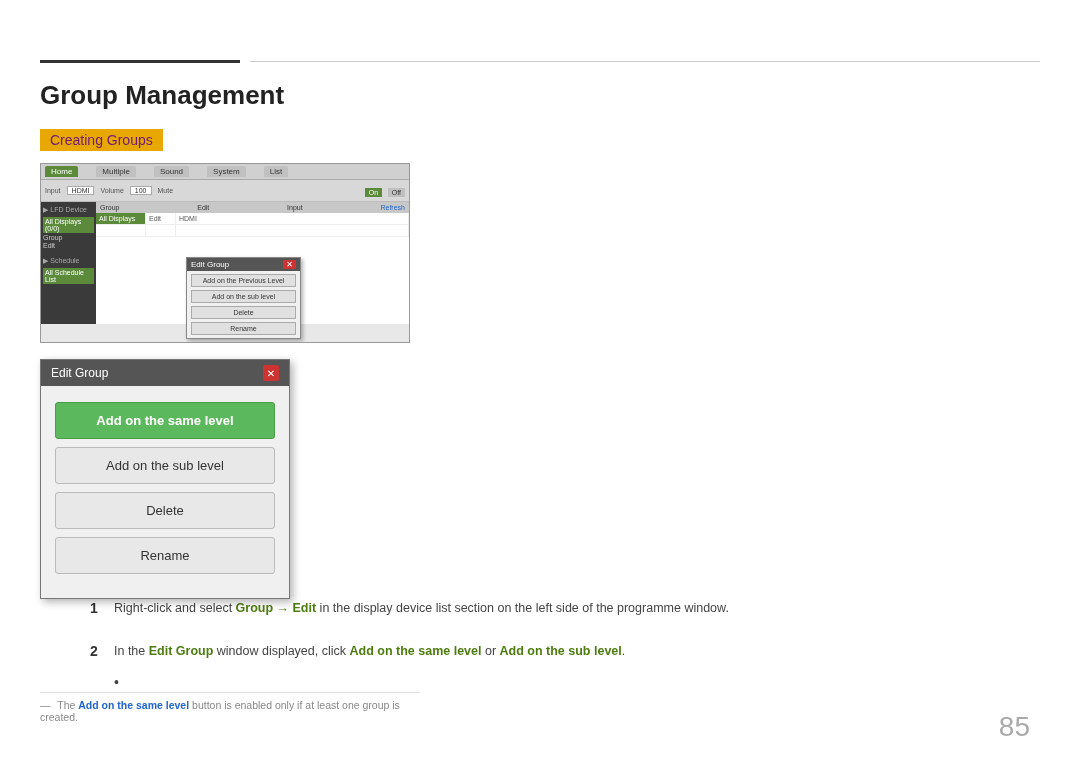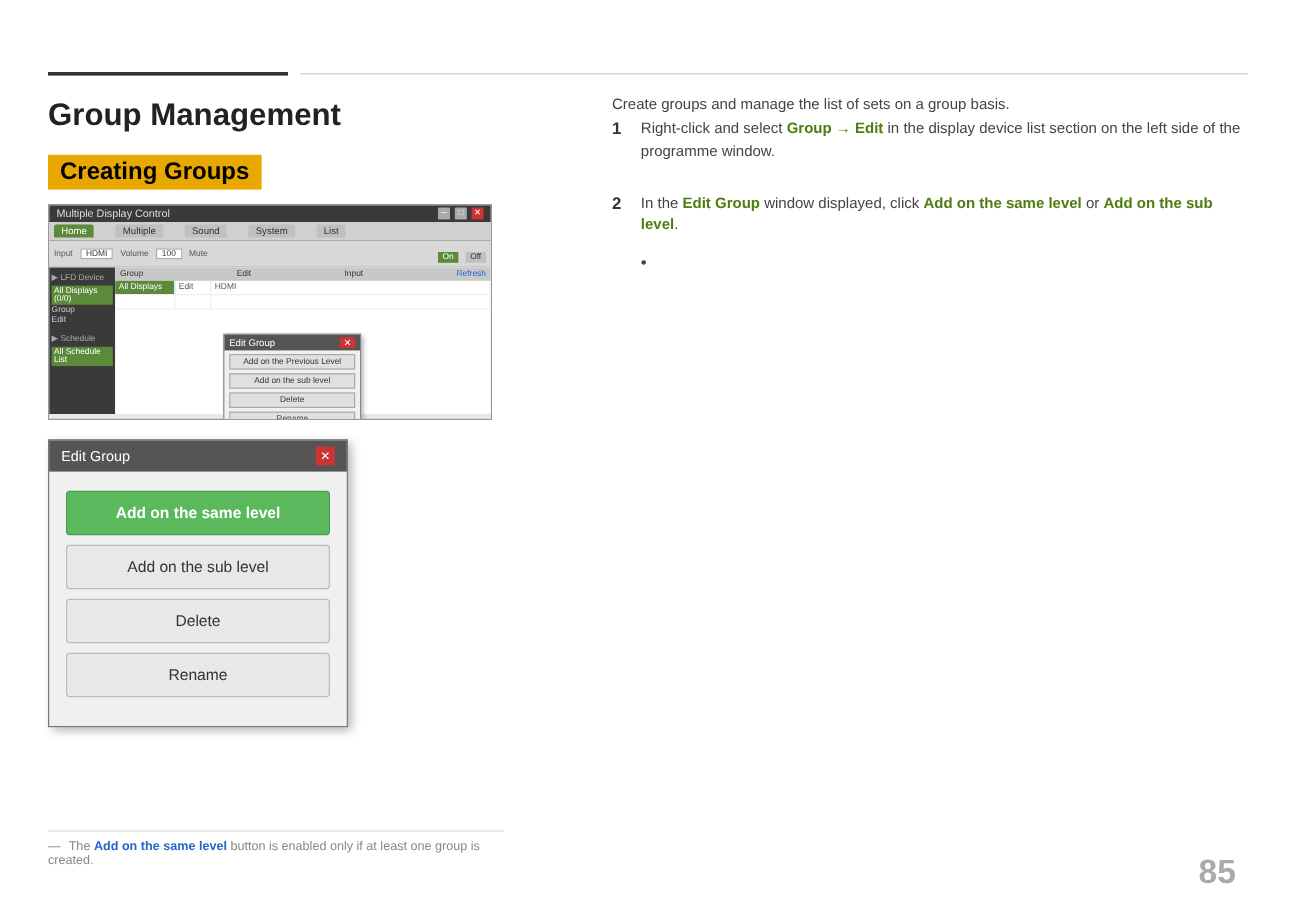--- a/index.html
+++ b/index.html
@@ -38,40 +38,41 @@
     }
 
     
     .main-content {
       position: absolute;
       top: 80px;
       left: 40px;
       right: 40px;
       bottom: 40px;
       display: flex;
+      flex-direction: column;
     }
 
     
     .left-col {
       width: 420px;
       flex-shrink: 0;
     }
 
     .page-title {
       font-size: 26px;
       font-weight: bold;
       color: #222;
       margin-bottom: 18px;
     }
 
     .section-label {
       background: #e8a800;
-      color: #000000;
-      font-size: 20px;
-      font-weight: bold;
+      color: #701a75;
+      font-size: 14px;
+      font-weight: normal;
       padding: 3px 10px;
       display: inline-block;
       margin-bottom: 12px;
     }
 
     
     .screenshot-top {
       border: 1px solid #999;
       background: #e8e8e8;
       width: 370px;
@@ -322,21 +323,21 @@
       content: '—';
       margin-right: 4px;
     }
 
     
     .page-number {
       position: absolute;
       bottom: 20px;
       right: 50px;
       font-size: 28px;
-      font-weight: bold;
+      font-weight: normal;
       color: #aaa;
     }
 
     
     .win-btn {
       display: inline-block;
       width: 10px;
       height: 10px;
       border-radius: 1px;
       margin-left: 2px;
@@ -359,28 +360,20 @@
 <div class="main-content">
 
   <div class="left-col">
 
     <div class="page-title">Group Management</div>
 
     <div class="section-label">Creating Groups</div>
 
     
     <div class="screenshot-top">
-      <div class="inner-title-bar">
-        <span style="font-size:9px; color:#ddd;">Multiple Display Control</span>
-        <div style="display:flex; gap:2px;">
-          <span class="win-btn win-min">─</span>
-          <span class="win-btn win-max">□</span>
-          <span class="win-btn win-close">✕</span>
-        </div>
-      </div>
       <div style="display:flex; background:#d0d0d0; padding: 2px 4px; gap:18px; border-bottom:1px solid #aaa;">
         <span style="background:#5a8a3a; color:#fff; font-size:8px; padding:1px 6px; border-radius:2px 2px 0 0;">Home</span>
         <span style="background:#c0c0c0; color:#333; font-size:8px; padding:1px 6px; border-radius:2px 2px 0 0;">Multiple</span>
         <span style="background:#c0c0c0; color:#333; font-size:8px; padding:1px 6px; border-radius:2px 2px 0 0;">Sound</span>
         <span style="background:#c0c0c0; color:#333; font-size:8px; padding:1px 6px; border-radius:2px 2px 0 0;">System</span>
         <span style="background:#c0c0c0; color:#333; font-size:8px; padding:1px 6px; border-radius:2px 2px 0 0;">List</span>
       </div>
       <div style="background:#d8d8d8; height:22px; display:flex; align-items:center; padding:0 4px; gap:6px; border-bottom:1px solid #bbb;">
         <span style="font-size:7px; color:#555;">Input</span>
         <span style="font-size:7px; background:#fff; border:1px solid #aaa; padding:0 4px; color:#333;">HDMI</span>
@@ -444,21 +437,20 @@
         <button class="dialog-btn">Add on the sub level</button>
         <button class="dialog-btn">Delete</button>
         <button class="dialog-btn">Rename</button>
       </div>
     </div>
 
   </div>
 
   <div class="right-col">
 
-    <p class="intro-text">Create groups and manage the list of sets on a group basis.</p>
 
     <div class="instruction-block">
       <div class="instruction-row">
         <span class="step-num">1</span>
         <span class="step-text">
           Right-click and select <span class="highlight">Group → Edit</span> in the display device list section on the left side of the programme window.
         </span>
       </div>
     </div>
 

